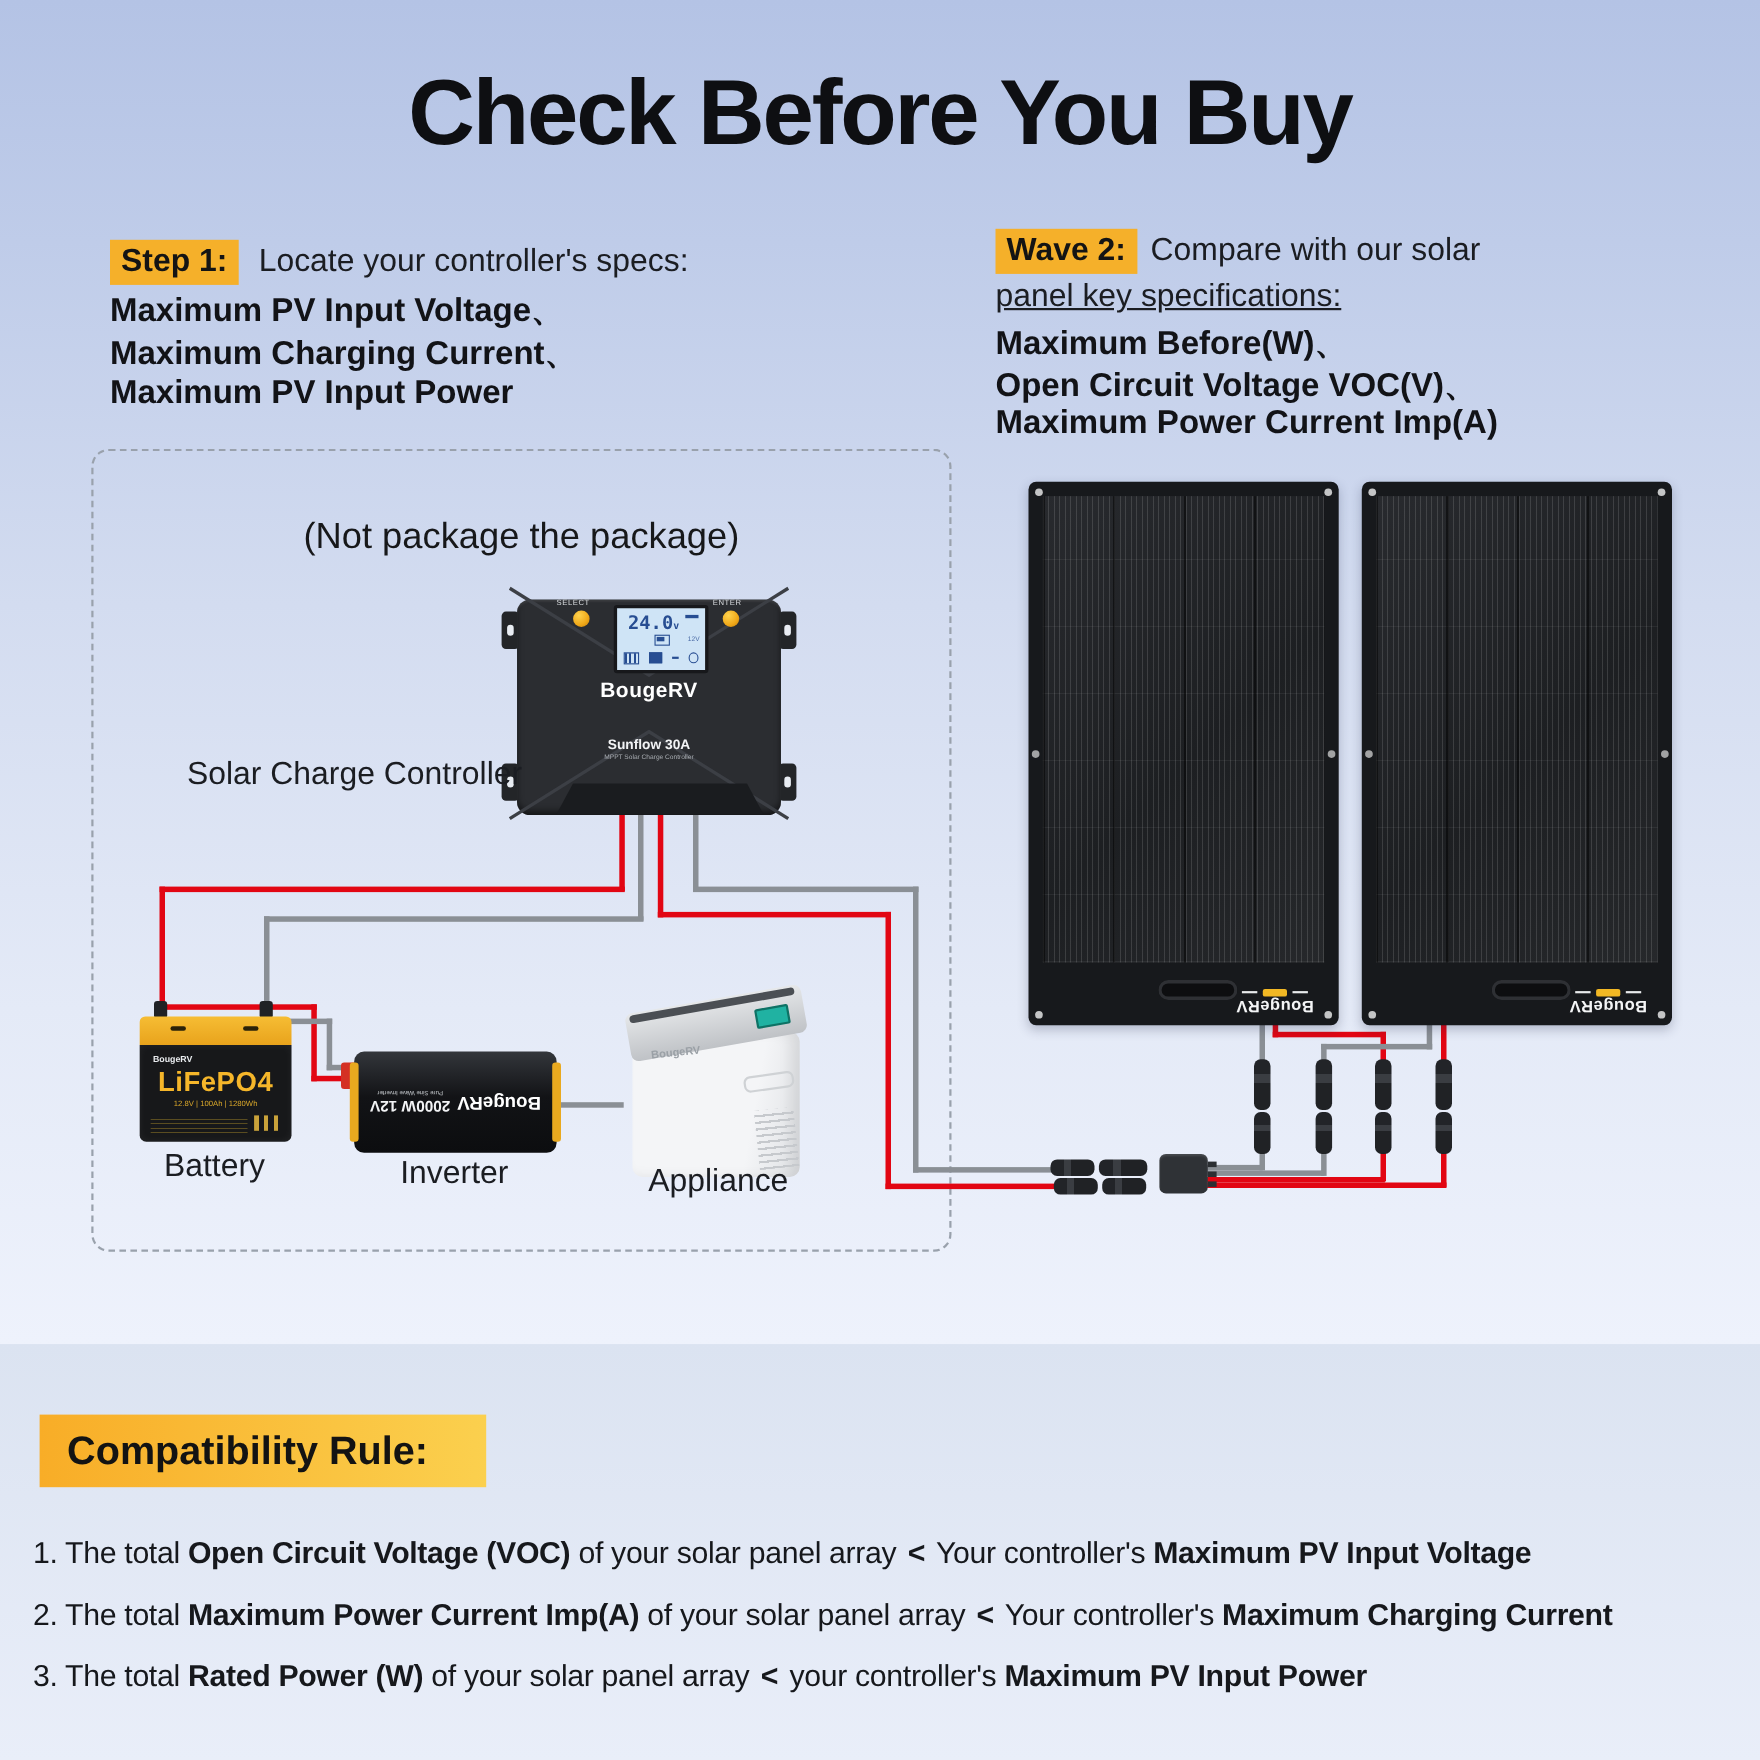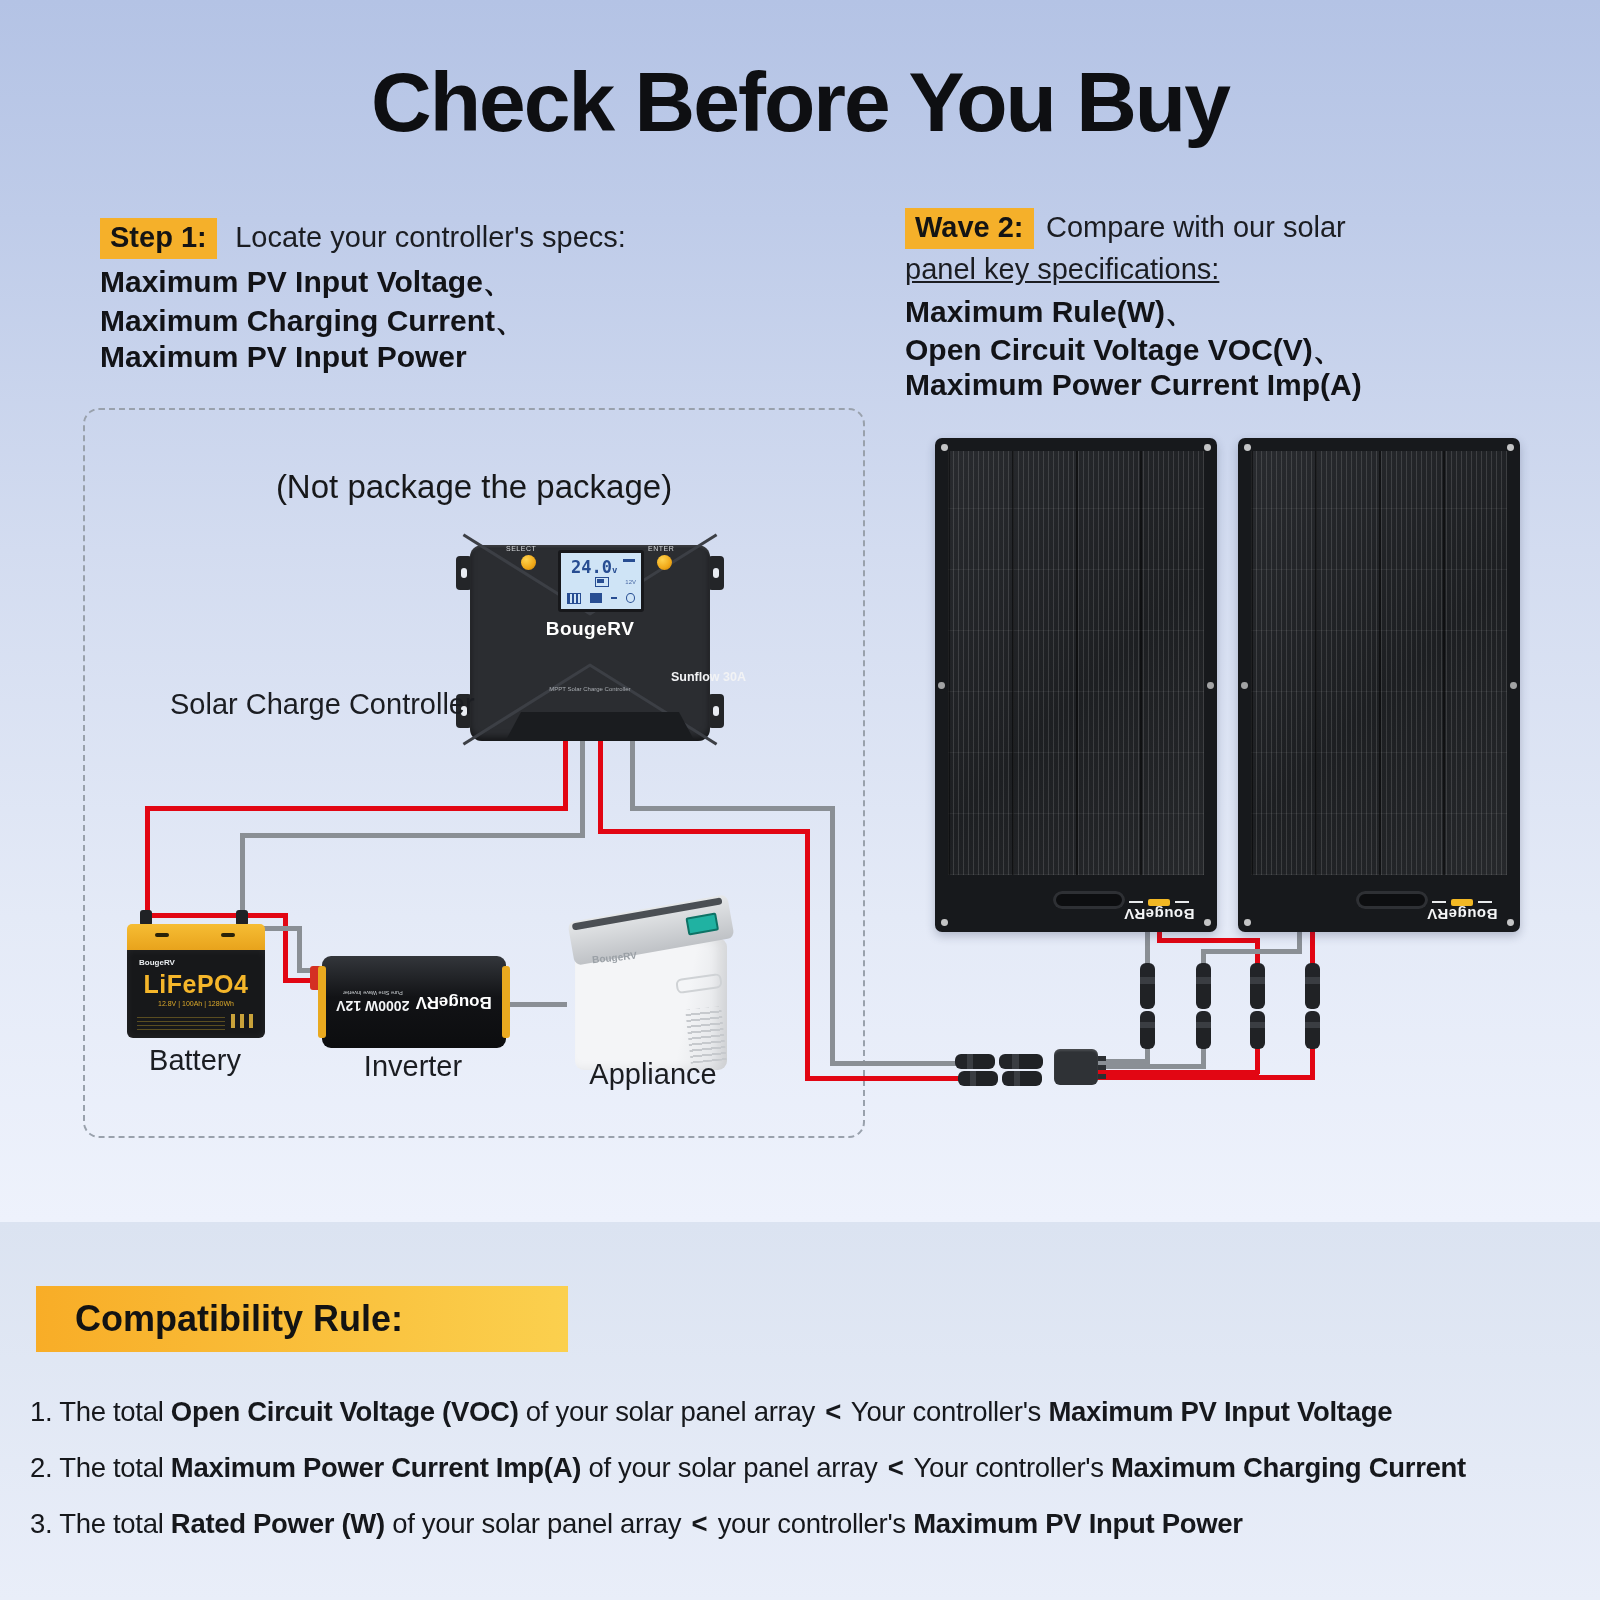--- a/index.html
+++ b/index.html
@@ -43,21 +43,21 @@
      repeating-linear-gradient(90deg,#274d92 0 2px,#cfe4f6 2px 4px),
      repeating-linear-gradient(0deg,#274d92 0 1px,#cfe4f6 1px 4px);border:1px solid #274d92;}
   .ic-bat{width:12px;height:8px;border:1px solid #274d92;background:#274d92;}
   .ic-dash{width:6px;height:2px;background:#274d92;}
   .ic-bulb{width:8px;height:8px;border:1px solid #274d92;border-radius:50%;}
   .btn{position:absolute;width:15px;height:15px;border-radius:50%;
      background:radial-gradient(circle at 35% 30%,#ffd34e,#f0a818 60%,#c07d0b);}
   .btn-label{position:absolute;font-size:7px;color:#d8dbde;letter-spacing:.5px;}
   .ctl-brand{left:470px;top:618px;width:240px;text-align:center;color:#ffffff;
      font-size:19px;font-weight:bold;letter-spacing:.5px;}
-  .ctl-model{left:470px;top:670px;width:240px;text-align:right;color:#f2f3f5;font-size:12.5px;font-weight:bold;padding-left:36px;}
+  .ctl-model{left:470px;top:670px;width:240px;text-align:center;color:#f2f3f5;font-size:12.5px;font-weight:bold;}
   .ctl-model-sub{left:470px;top:686px;width:240px;text-align:center;color:#a9adb2;font-size:6px;}
   .ctl-notch{left:506px;top:712px;width:188px;height:28px;background:#1a1c1f;
      clip-path:polygon(8% 0,92% 0,100% 100%,0 100%);}
   
   .bat-post{position:absolute;width:12px;height:16px;background:#202225;border-radius:3px;top:910px;}
   .bat-top{left:127px;top:924px;width:138px;height:26px;border-radius:5px 5px 0 0;
      background:linear-gradient(180deg,#f6bd34,#e8a31c);}
   .bat-top i{position:absolute;top:9px;width:14px;height:4px;background:#2a2208;border-radius:2px;}
   .bat-body{left:127px;top:950px;width:138px;height:88px;background:#17181a;border-radius:0 0 6px 6px;
      box-shadow:inset 0 0 8px rgba(255,255,255,.06);}
@@ -115,21 +115,21 @@
      transform:rotate(180deg);font-size:15px;font-weight:bold;color:#f4f5f6;letter-spacing:.5px;}
   
   .vconn{position:absolute;width:15px;border-radius:6px;
      background:linear-gradient(180deg,#222428 0 30%,#3a3d42 30% 46%,#202225 46%);}
   .hconn{position:absolute;height:15px;border-radius:6px;
      background:linear-gradient(90deg,#222428 0 30%,#3a3d42 30% 46%,#202225 46%);}
   .trident{left:1054px;top:1049px;width:44px;height:36px;background:#2f3236;border-radius:6px;
      box-shadow:inset 0 2px 2px rgba(255,255,255,.12);}
   .tport{position:absolute;left:44px;width:8px;height:5px;background:#2c2f33;}
   
-  .rule-head{left:36px;top:1286px;width:532px;height:66px;line-height:66px;padding-left:39px;
+  .rule-head{left:36px;top:1286px;width:406px;height:66px;line-height:66px;padding-left:25px;
      box-sizing:border-box;font-size:36px;font-weight:bold;color:#131313;
      background:linear-gradient(90deg,#F8AD27,#FBD04E);}
   .rule{position:absolute;left:30px;font-size:27.5px;color:#16181c;white-space:nowrap;letter-spacing:-.3px;}
   .rule .b{font-weight:bold;}
   .rule .lt{font-weight:bold;padding:0 3px;}
 </style>
 </head>
 <body>
 
 <div class="canvas">
@@ -144,21 +144,21 @@
   </div>
   <div class="step-line" style="left:100px;top:262px;">Maximum PV Input Voltage、</div>
   <div class="step-line" style="left:100px;top:301px;">Maximum Charging Current、</div>
   <div class="step-line" style="left:100px;top:340px;">Maximum PV Input Power</div>
 
   <div class="abs" style="left:905px;top:208px;width:680px;">
     <span class="badge">Wave 2:</span>
     <span class="step-intro" style="margin-left:8px;">Compare with our solar</span>
   </div>
   <div class="abs step-intro" style="left:905px;top:253px;text-decoration:underline;">panel key specifications:</div>
-  <div class="step-line" style="left:905px;top:292px;">Maximum Rule(W)、</div>
+  <div class="step-line" style="left:905px;top:292px;">Maximum Before(W)、</div>
   <div class="step-line" style="left:905px;top:330px;">Open Circuit Voltage VOC(V)、</div>
   <div class="step-line" style="left:905px;top:368px;">Maximum Power Current Imp(A)</div>
 
   <div class="abs dashed-box"></div>
   <div class="abs note" style="left:83px;top:468px;width:782px;">(Not package the package)</div>
 
   <div class="w wr" style="left:563px;top:740px;width:5px;height:70px;"></div>
   <div class="w wr" style="left:145px;top:806px;width:423px;height:5px;"></div>
   <div class="w wr" style="left:145px;top:806px;width:5px;height:119px;"></div>
   <div class="w wr" style="left:598px;top:740px;width:5px;height:94px;"></div>

